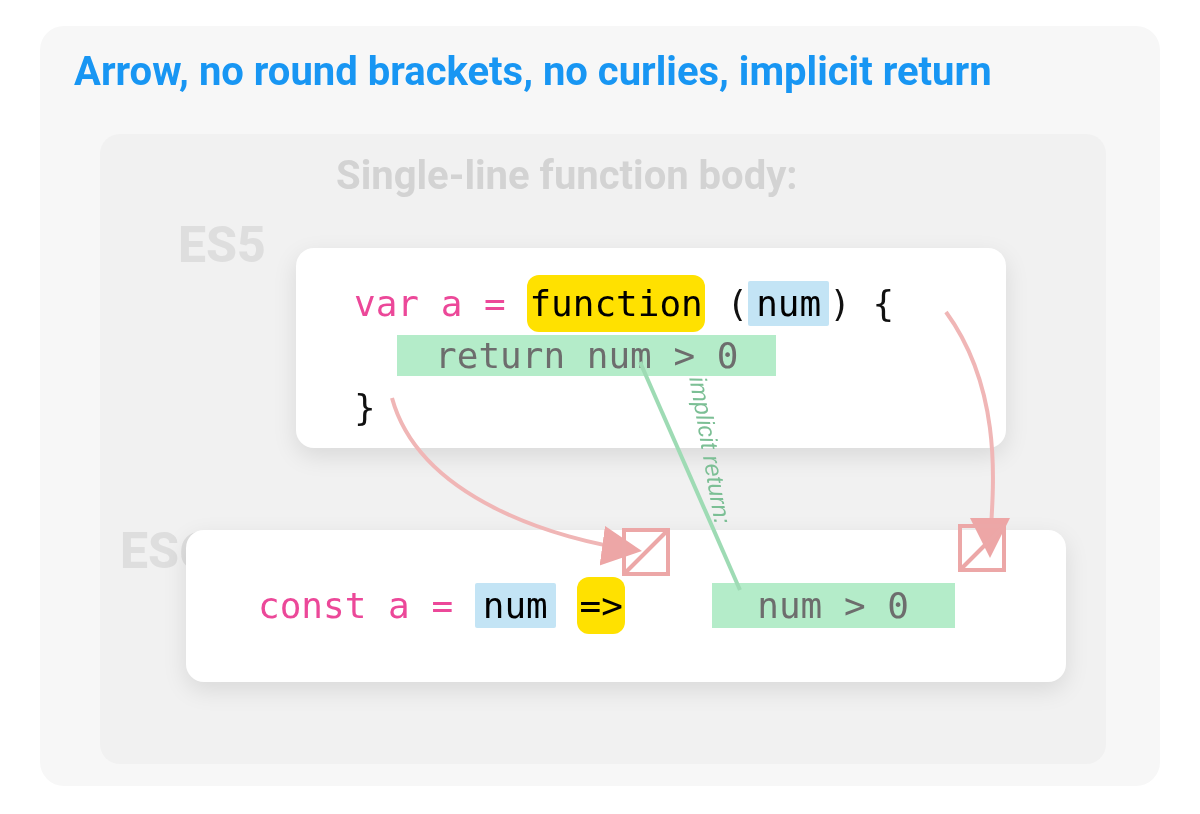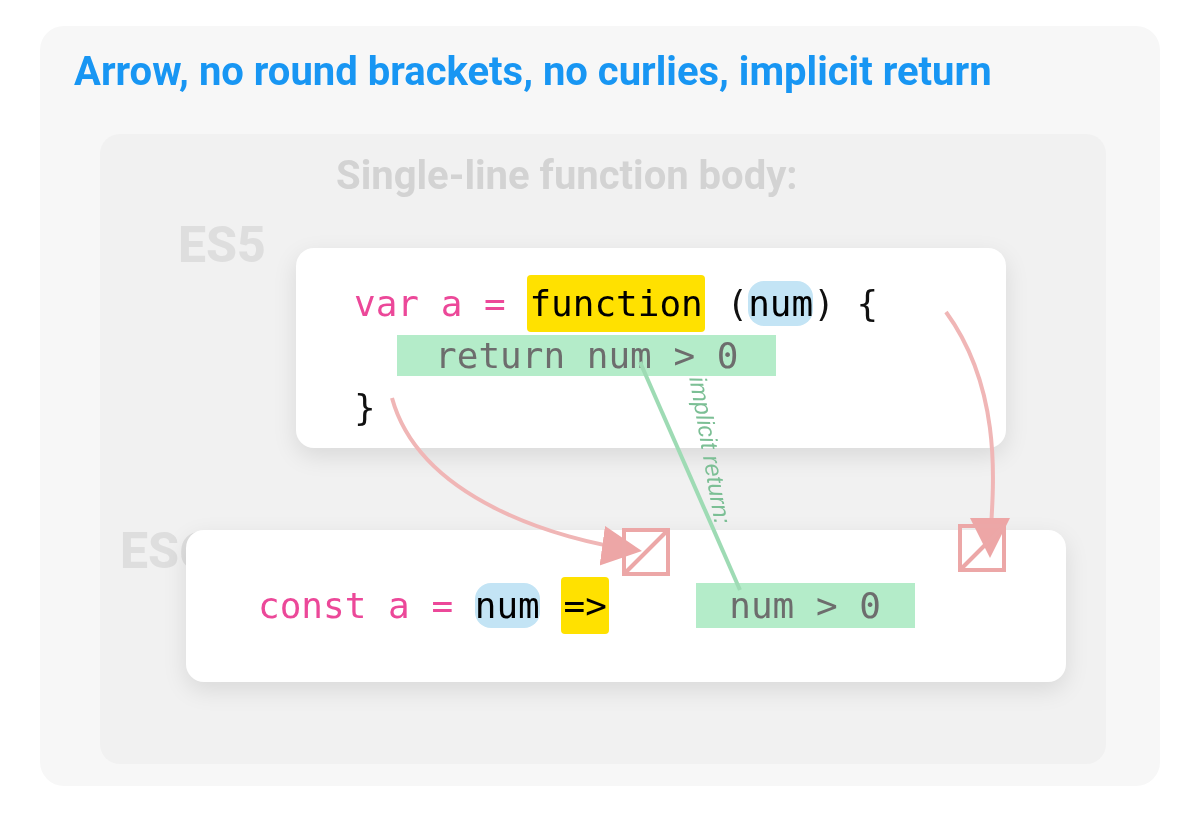--- a/index.html
+++ b/index.html
@@ -11,24 +11,24 @@
   .es5-lbl { position:absolute; left:178px; top:216px; font-size:50px; font-weight:800; color:#dedede; }
   .es6-lbl { position:absolute; left:120px; top:474px; font-size:50px; font-weight:800; color:#dedede;margin-top:48px; }
   .card { background:#fff; border-radius:18px; box-shadow:0 8px 24px rgba(0,0,0,.1); position:absolute; }
   .card1 { left:296px; top:248px; width:710px; height:200px; }
   .card2 { left:186px; top:530px; width:880px; height:152px; }
   .code { font-family:ui-monospace,Menlo,Consolas,monospace; font-size:36px; white-space:pre; line-height:1.45; }
   .c1 { position:absolute; left:354px; top:278px; }
   .c2 { position:absolute; left:258px; top:580px; }
   .gray { color:#ec4899; }
   .blk { color:#111; }
-  .hl-y { background:#ffe100; color:#000; padding:8px 2px; border-radius:4px; }
-  .hl-b { background:#c3e4f5; color:#000; padding:2px 0; border-radius:16px; }
+  .hl-y { background:#ffe100; color:#000; padding:8px 2px; border-radius:12px; }
+  .hl-b { background:#c3e4f5; color:#000; padding:2px 8px; border-radius:2px; }
   .hl-g { background:#b4ecc9; color:#6d6d6d; padding:0 16px; }
-  .hl-g2 { background:#b4ecc9; color:#6d6d6d; padding:2px 12px; }
+  .hl-g2 { background:#b4ecc9; color:#6d6d6d; padding:2px 24px; }
   svg.overlay { position:absolute; left:0; top:0; width:1200px; height:814px; pointer-events:none; }
   .arrow-path { fill:none; stroke:#f0b6b6; stroke-width:4; }
   .imp-path { fill:none; stroke:#9edbb4; stroke-width:4; }
   .imp-text { fill:#7cbf95; font-size:24px; font-family:-apple-system,sans-serif; font-style:italic; }
   .cross-box { fill:none; stroke:#eca7a7; stroke-width:4; }
 </style>
 </head>
 <body>
 
 <div class="outer"></div>

